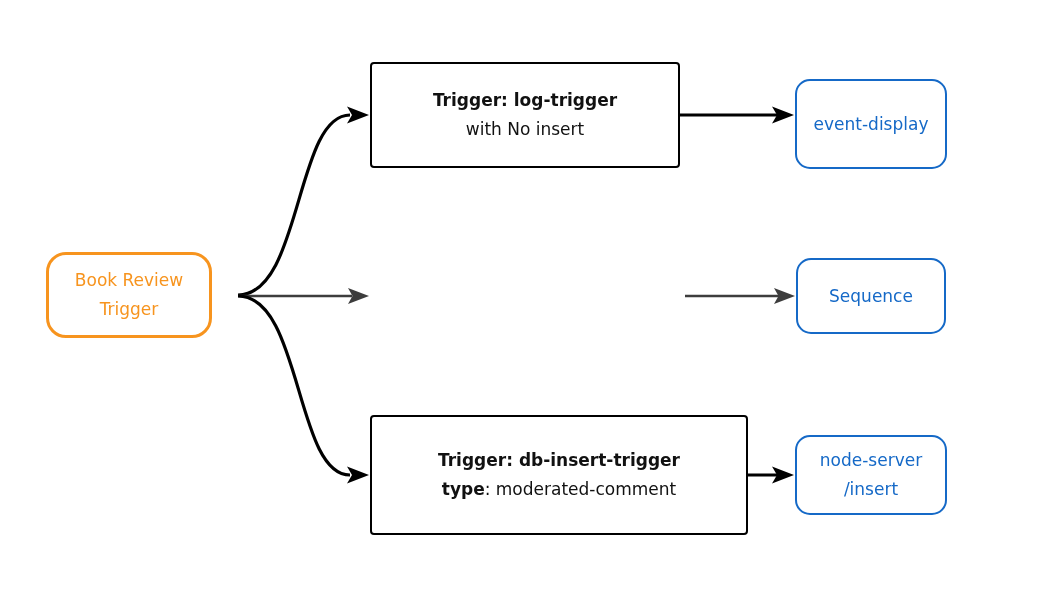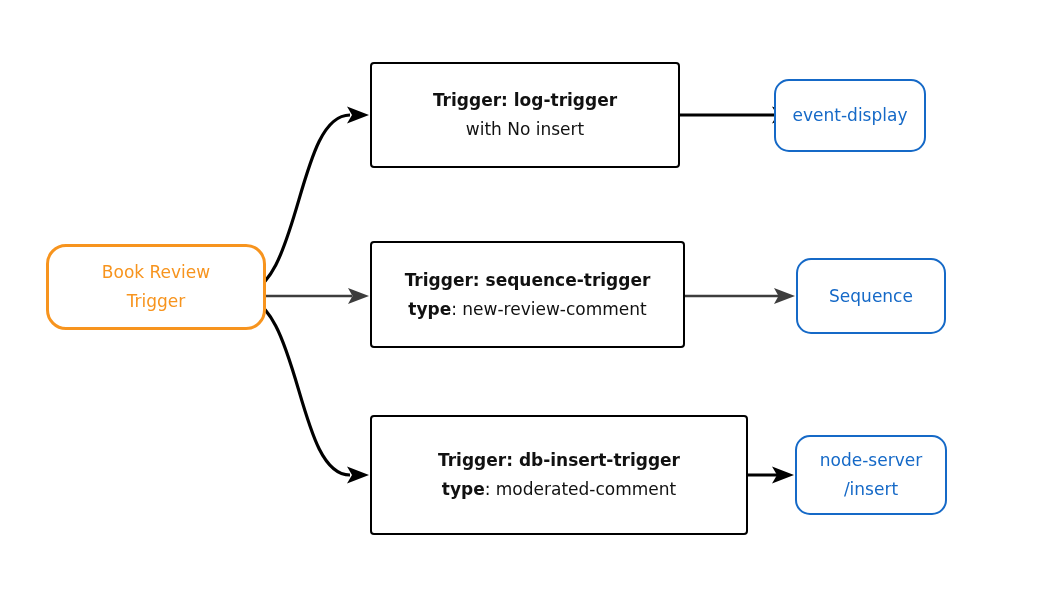--- a/index.html
+++ b/index.html
@@ -29,41 +29,41 @@
     display: flex;
     flex-direction: column;
     align-items: center;
     justify-content: center;
     text-align: center;
     box-sizing: border-box;
     font-size: 17px;
     line-height: 29px;
   }
   .broker-node {
-    left: 46px; top: 244px;
-    width: 220px; height: 86px;
+    left: 46px; top: 252px;
+    width: 166px; height: 86px;
     border: 3px solid var(--broker-orange, #F7941E);
     border-radius: 20px;
     color: var(--broker-orange, #F7941E);
     text-align: right;
   }
   .trigger-node {
     border: 2.5px solid var(--trigger-border, #000000);
     border-radius: 4px;
     color: #111111;
   }
   .trigger-1 { left: 370px; top: 62px;  width: 310px; height: 106px; }
   .trigger-2 { left: 370px; top: 241px; width: 315px; height: 107px; }
   .trigger-3 { left: 370px; top: 415px; width: 378px; height: 120px; }
   .sink-node {
     border: 2.5px solid var(--sink-blue, #1569C7);
     border-radius: 15px;
     color: var(--sink-blue, #1569C7);
   }
-  .sink-1 { left: 774px; top: 79px;  width: 152px; height: 73px; }
+  .sink-1 { left: 795px; top: 79px;  width: 152px; height: 90px; }
   .sink-2 { left: 796px; top: 258px; width: 150px; height: 76px; }
   .sink-3 { left: 795px; top: 435px; width: 152px; height: 80px; }
   .bold { font-weight: bold; }
   .trigger-title { font-weight: bold; }
 </style>
 </head>
 <body>
 
 <div class="canvas">
 
@@ -91,24 +91,20 @@
   <div class="node broker-node">
     <div>Book Review</div>
     <div>Trigger</div>
   </div>
 
   <div class="node trigger-node trigger-1">
     <div class="trigger-title">Trigger: log-trigger</div>
     <div><span class="bold"></span><span>with No insert</span></div>
   </div>
 
-  <div class="node trigger-node trigger-2">
-    <div class="trigger-title">Trigger: sequence-trigger</div>
-    <div><span class="bold">type</span><span>: new-review-comment</span></div>
-  </div>
 
   <div class="node trigger-node trigger-3">
     <div class="trigger-title">Trigger: db-insert-trigger</div>
     <div><span class="bold">type</span><span>: moderated-comment</span></div>
   </div>
 
   <div class="node sink-node sink-1">
     <div>event-display</div>
   </div>
 

